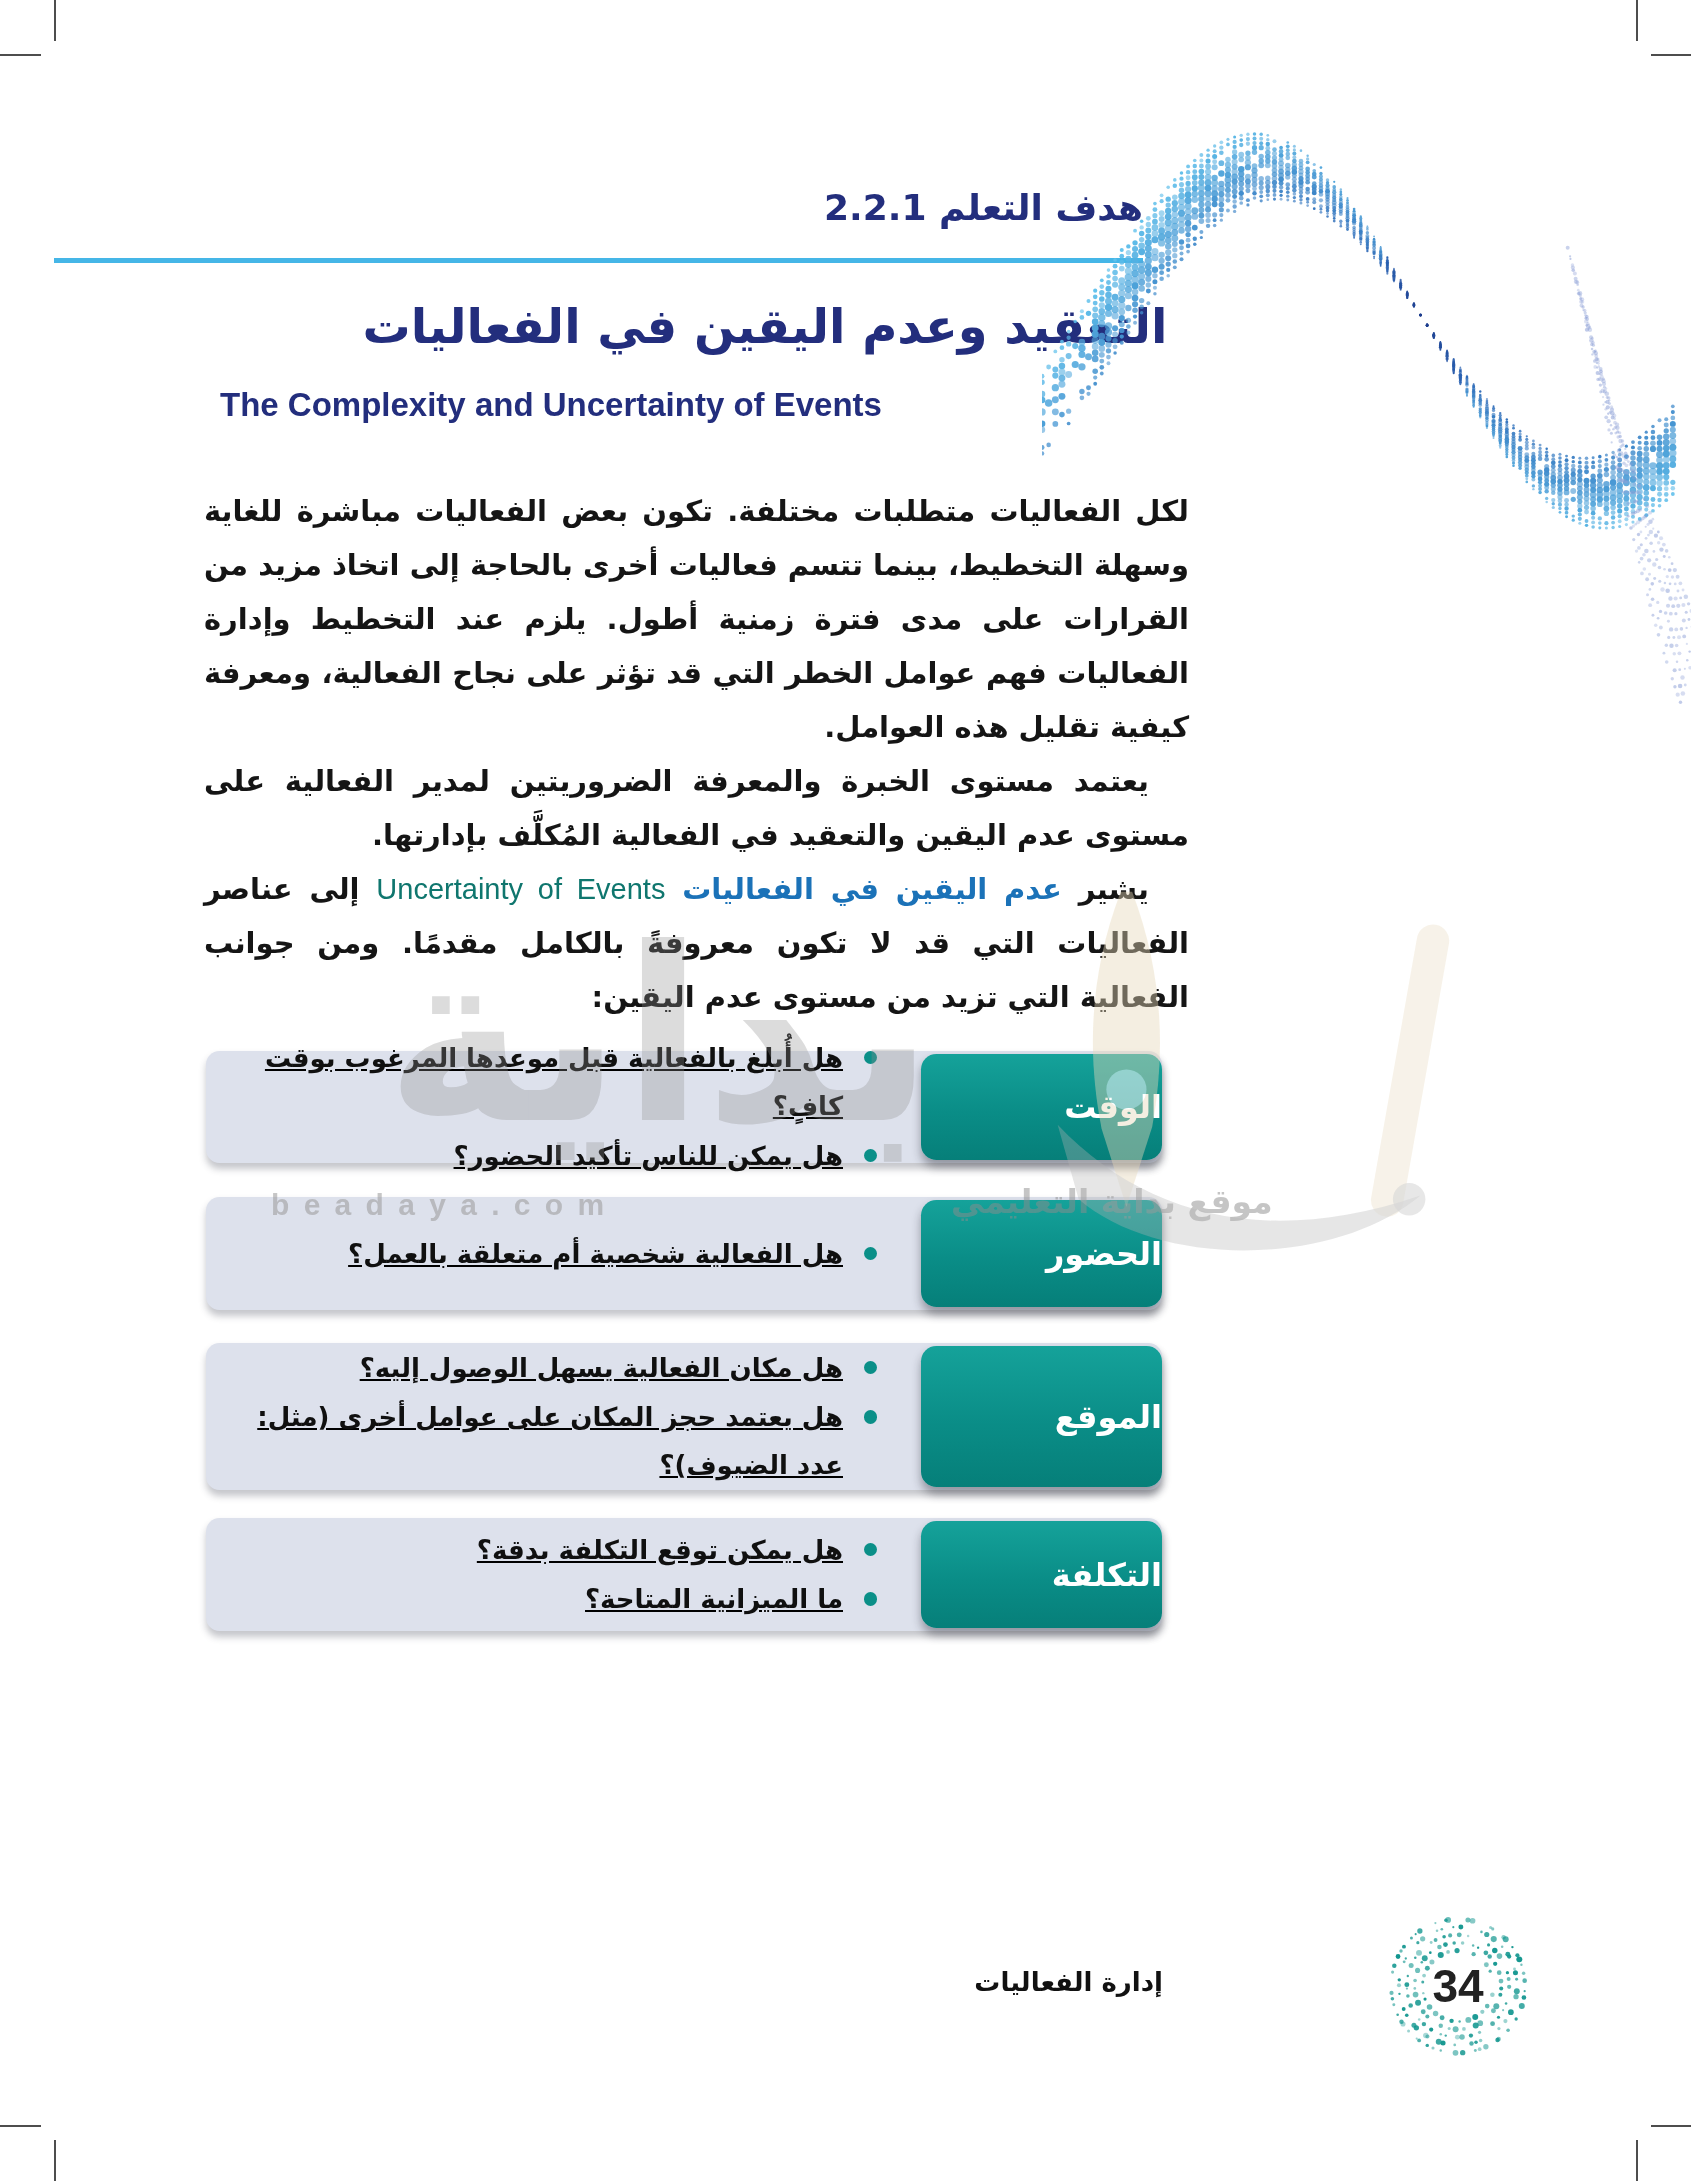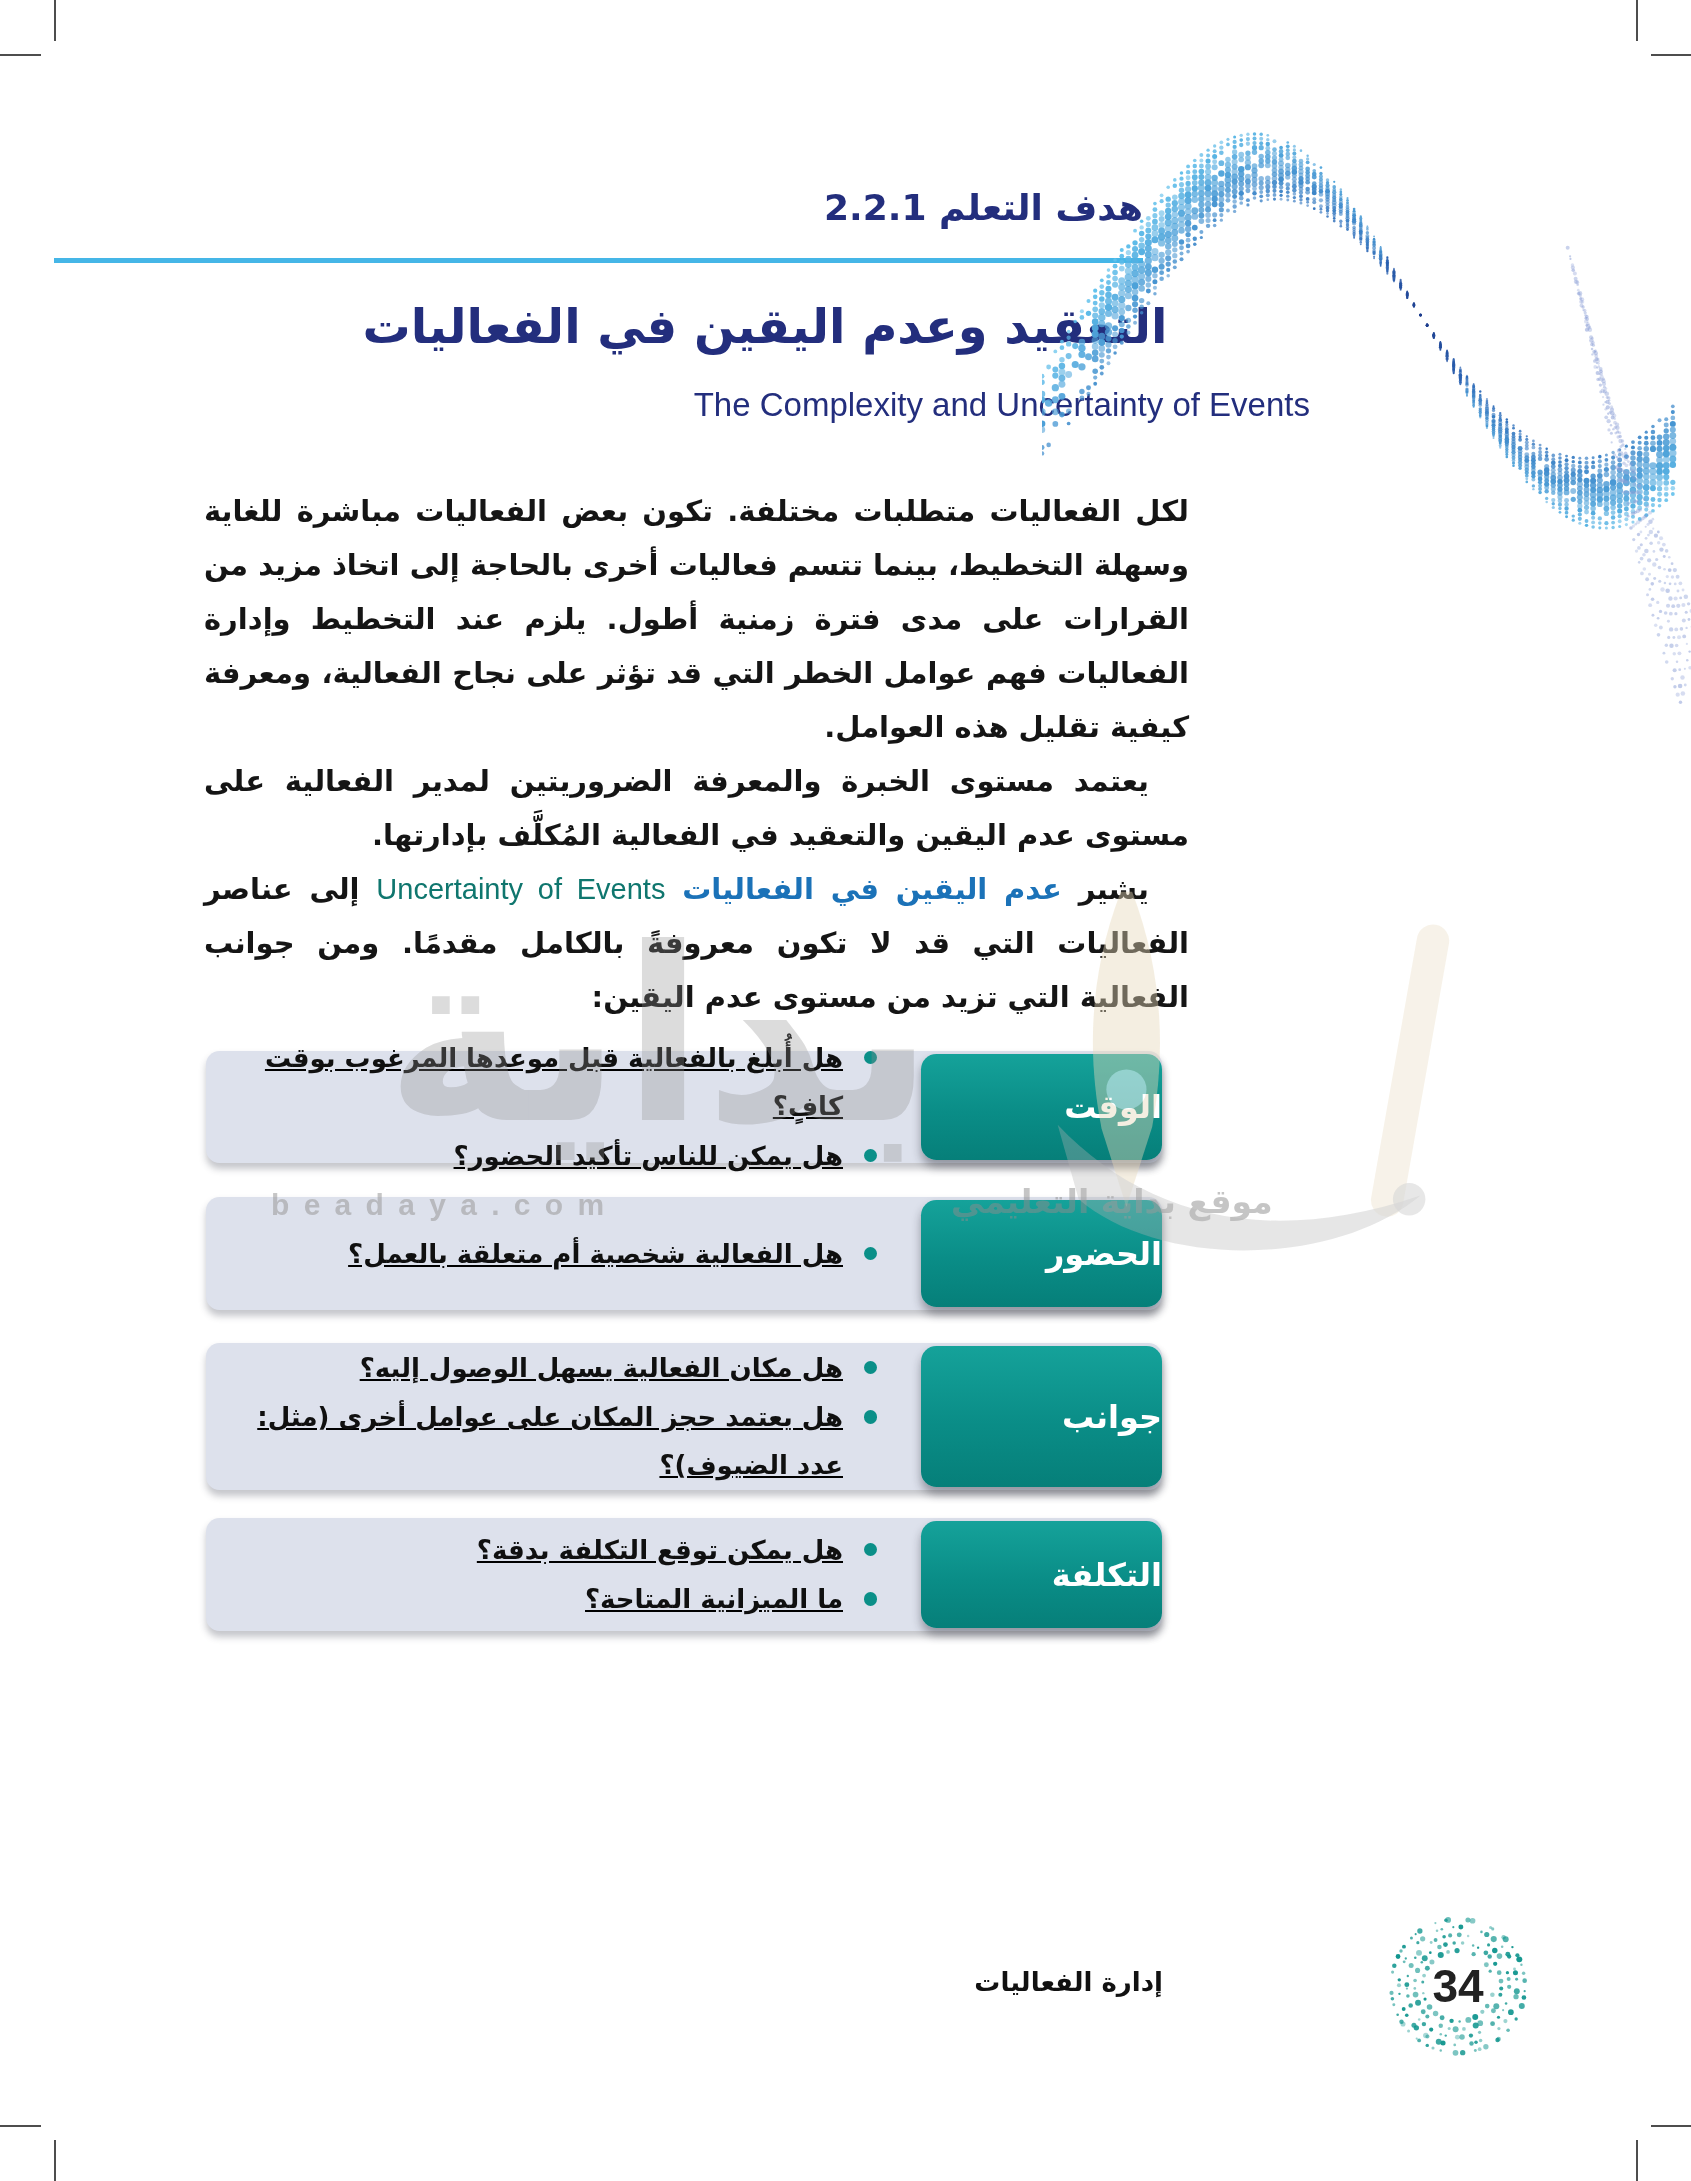--- a/index.html
+++ b/index.html
@@ -14,22 +14,22 @@
     position:absolute;top:187px;right:549px;direction:rtl;
     font-size:36px;font-weight:bold;color:#232e7d;white-space:nowrap;
   }
   .header-line{position:absolute;left:54px;top:258px;width:1089px;height:4.8px;background:#45b6e7;}
   
   .title-ar{
     position:absolute;top:298px;left:220px;width:1090px;text-align:center;direction:rtl;
     font-size:48px;font-weight:bold;color:#232e7d;
   }
   .title-en{
-    position:absolute;top:386px;left:220px;width:1090px;text-align:right;
-    font-family:"Liberation Sans",sans-serif;font-size:33px;font-weight:normal;color:#232e7d;
+    position:absolute;top:386px;left:220px;width:1090px;text-align:left;
+    font-family:"Liberation Sans",sans-serif;font-size:33px;font-weight:bold;color:#232e7d;
   }
   
   .body-text{
     position:absolute;top:484px;left:204px;width:985px;direction:rtl;
     text-align:justify;font-size:29px;line-height:54px;font-weight:bold;color:#151515;z-index:2;
   }
   .body-text p{margin:0;}
   .body-text p.indent{text-indent:40px;}
   .term{color:#1b72b8;}
   .term-en{font-family:"Liberation Sans",sans-serif;color:#0f766e;font-weight:normal;}
@@ -1716,21 +1716,21 @@
     <div class="qbox" style="top:146px;height:113px;border-radius:14px;">
       <div class="qbox-bg"></div>
       <div class="qbox-label">الحضور</div>
       <div class="qbox-items">
         <div class="qitem"><span class="dot"></span><span>هل الفعالية شخصية أم متعلقة بالعمل؟</span></div>
       </div>
     </div>
 
     <div class="qbox" style="top:292px;height:147px;">
       <div class="qbox-bg"></div>
-      <div class="qbox-label">جوانب</div>
+      <div class="qbox-label">الموقع</div>
       <div class="qbox-items">
         <div class="qitem"><span class="dot"></span><span>هل مكان الفعالية يسهل الوصول إليه؟</span></div>
         <div class="qitem"><span class="dot"></span><span>هل يعتمد حجز المكان على عوامل أخرى (مثل: عدد الضيوف)؟</span></div>
       </div>
     </div>
 
     <div class="qbox" style="top:467px;height:113px;">
       <div class="qbox-bg"></div>
       <div class="qbox-label">التكلفة</div>
       <div class="qbox-items">

